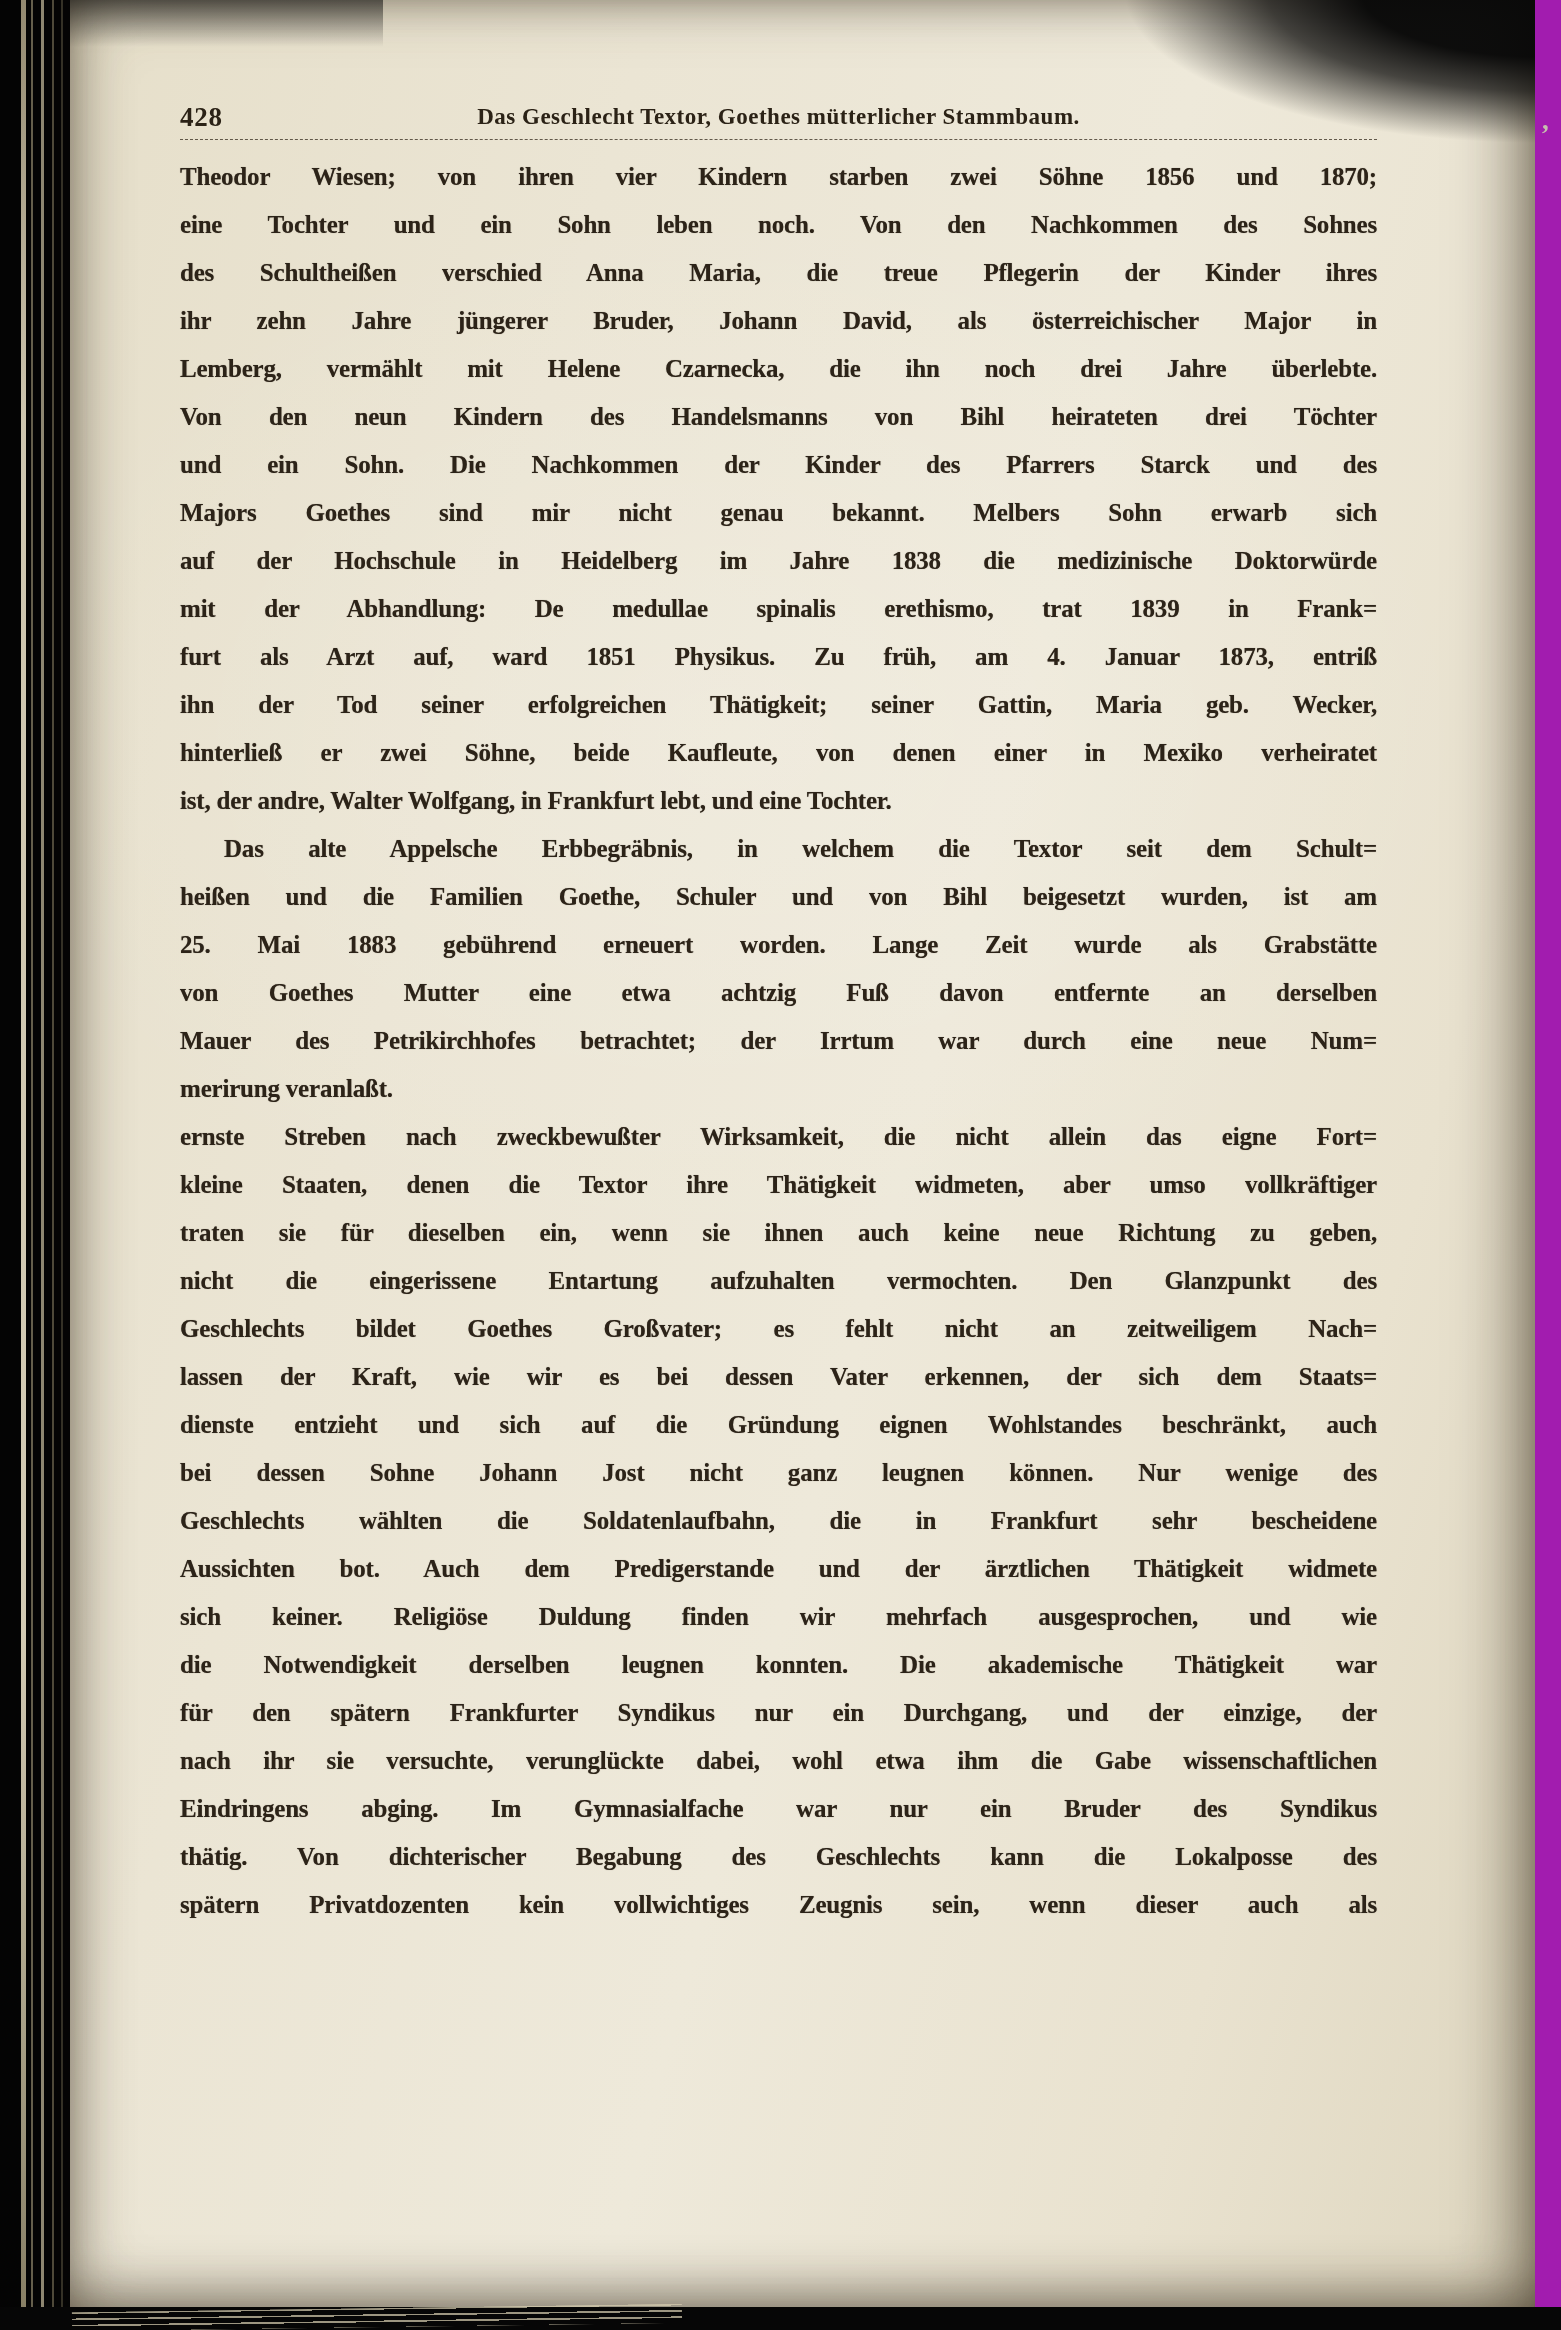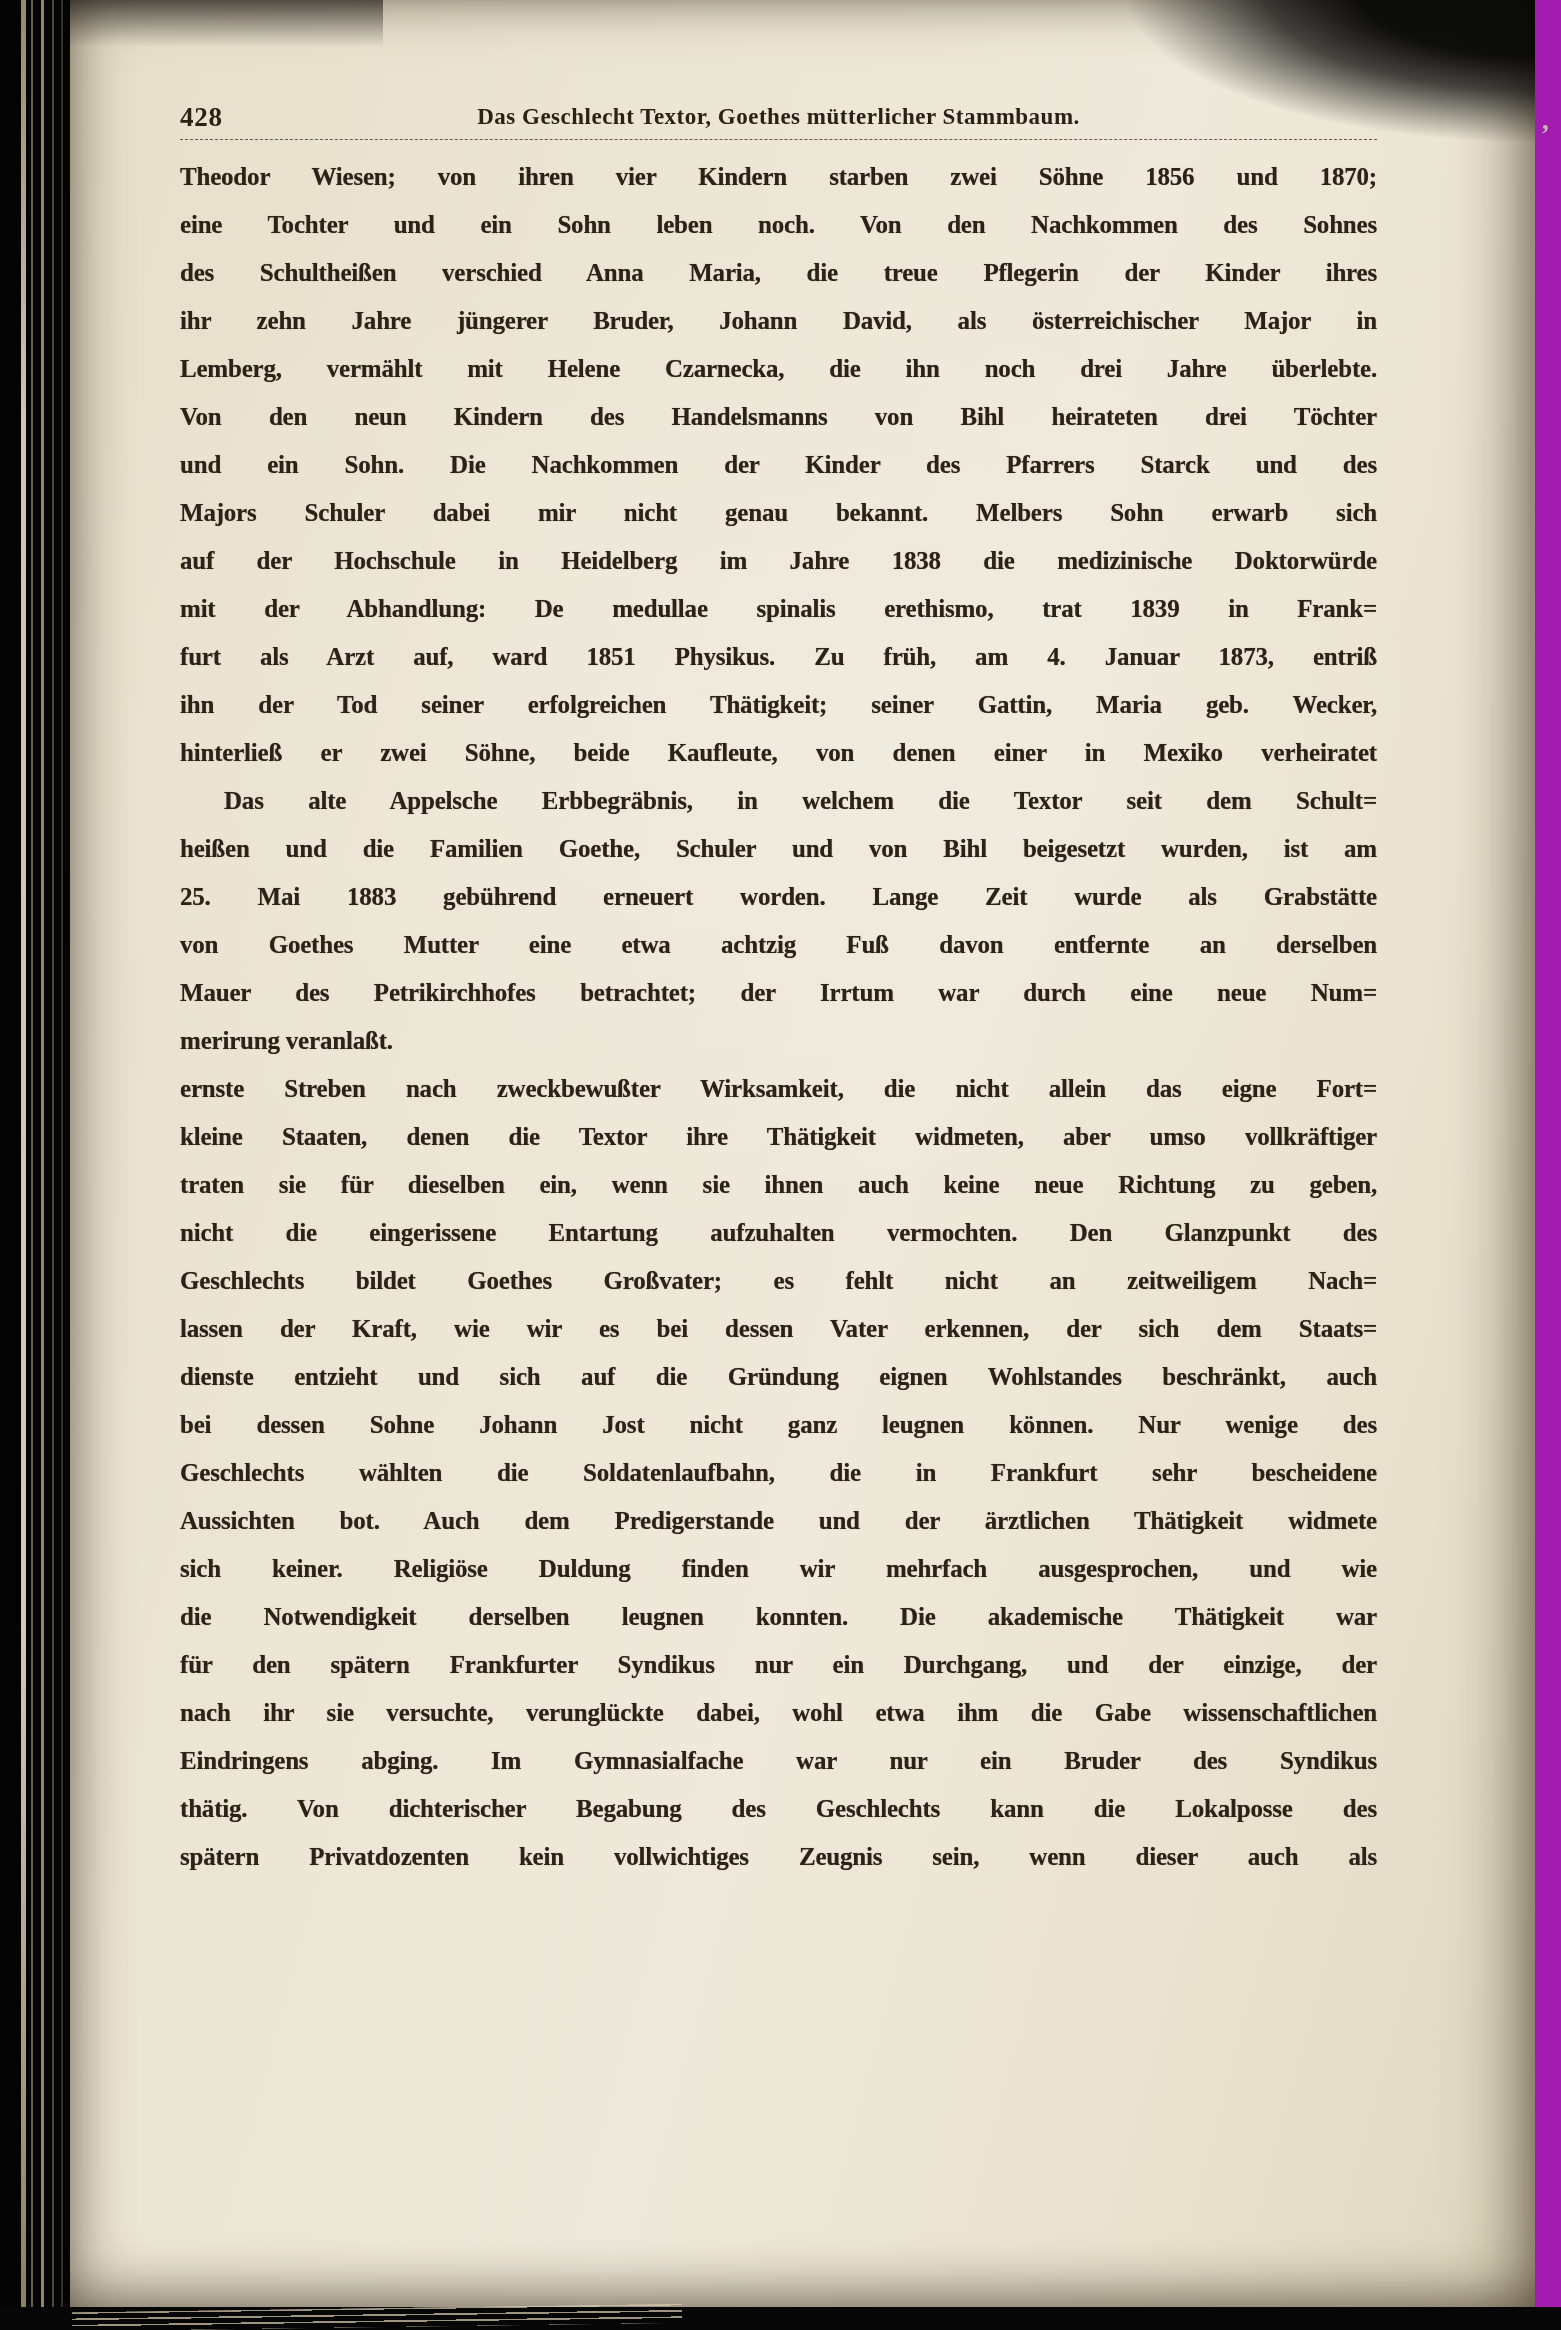--- a/index.html
+++ b/index.html
@@ -119,26 +119,27 @@
 
     <div class="text-block" id="text-block">
         <div class="para">
           <div class="line">Theodor Wiesen; von ihren vier Kindern starben zwei Söhne 1856 und 1870;</div>
           <div class="line">eine Tochter und ein Sohn leben noch.  Von den Nachkommen des Sohnes</div>
           <div class="line">des Schultheißen verschied Anna Maria, die treue Pflegerin der Kinder ihres</div>
           <div class="line">ihr zehn Jahre jüngerer Bruder, Johann David, als österreichischer Major in</div>
           <div class="line">Lemberg, vermählt mit Helene Czarnecka, die ihn noch drei Jahre überlebte.</div>
           <div class="line">Von den neun Kindern des Handelsmanns von Bihl heirateten drei Töchter</div>
           <div class="line">und ein Sohn.  Die Nachkommen der Kinder des Pfarrers Starck und des</div>
-          <div class="line">Majors Schuler dabei mir nicht genau bekannt.  Melbers Sohn erwarb sich</div>
+          <div class="line">Majors Goethes sind mir nicht genau bekannt.  Melbers Sohn erwarb sich</div>
           <div class="line">auf der Hochschule in Heidelberg im Jahre 1838 die medizinische Doktorwürde</div>
           <div class="line">mit der Abhandlung: De medullae spinalis erethismo, trat 1839 in Frank=</div>
           <div class="line">furt als Arzt auf, ward 1851 Physikus.  Zu früh, am 4. Januar 1873, entriß</div>
           <div class="line">ihn der Tod seiner erfolgreichen Thätigkeit; seiner Gattin, Maria geb. Wecker,</div>
           <div class="line">hinterließ er zwei Söhne, beide Kaufleute, von denen einer in Mexiko verheiratet</div>
+          <div class="line last">ist, der andre, Walter Wolfgang, in Frankfurt lebt, und eine Tochter.</div>
         </div>
         <div class="para">
           <div class="line first">Das alte Appelsche Erbbegräbnis, in welchem die Textor seit dem Schult=</div>
           <div class="line">heißen und die Familien Goethe, Schuler und von Bihl beigesetzt wurden, ist am</div>
           <div class="line">25. Mai 1883 gebührend erneuert worden.  Lange Zeit wurde als Grabstätte</div>
           <div class="line">von Goethes Mutter eine etwa achtzig Fuß davon entfernte an derselben</div>
           <div class="line">Mauer des Petrikirchhofes betrachtet; der Irrtum war durch eine neue Num=</div>
           <div class="line last">merirung veranlaßt.</div>
         </div>
         <div class="para">

